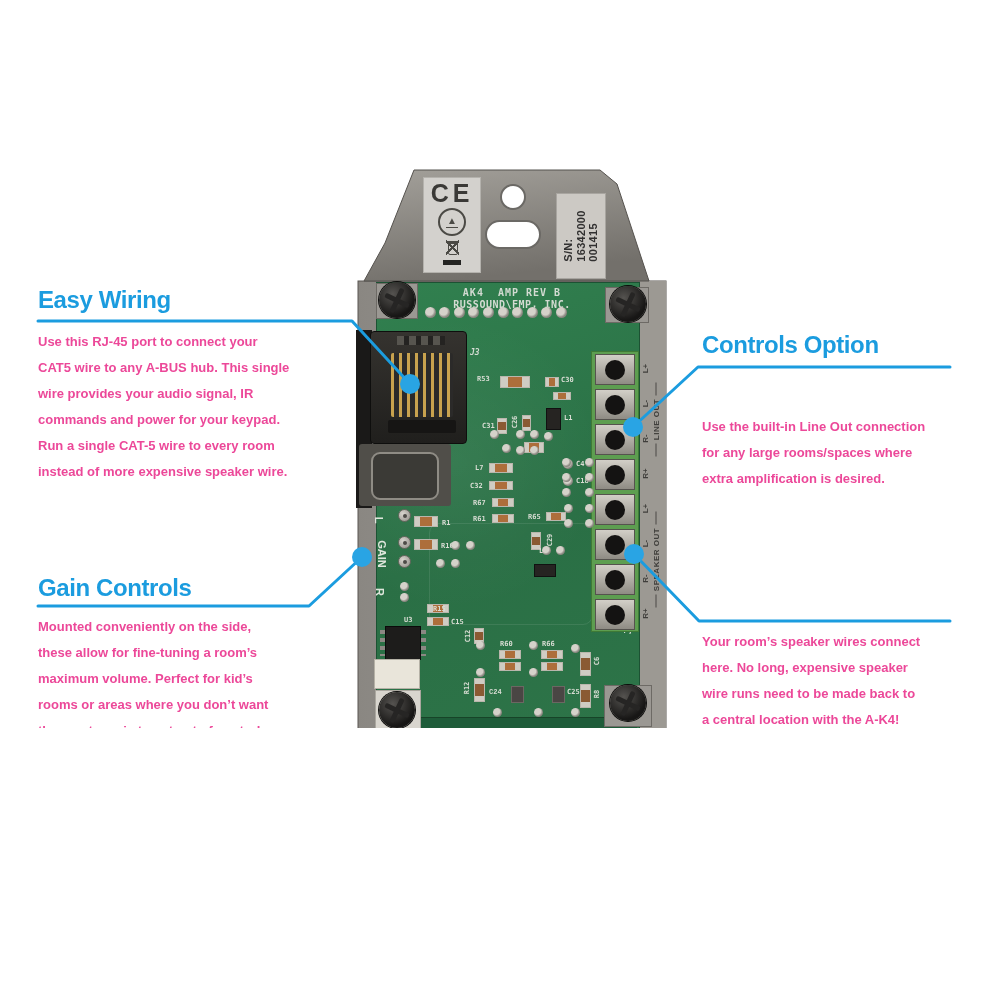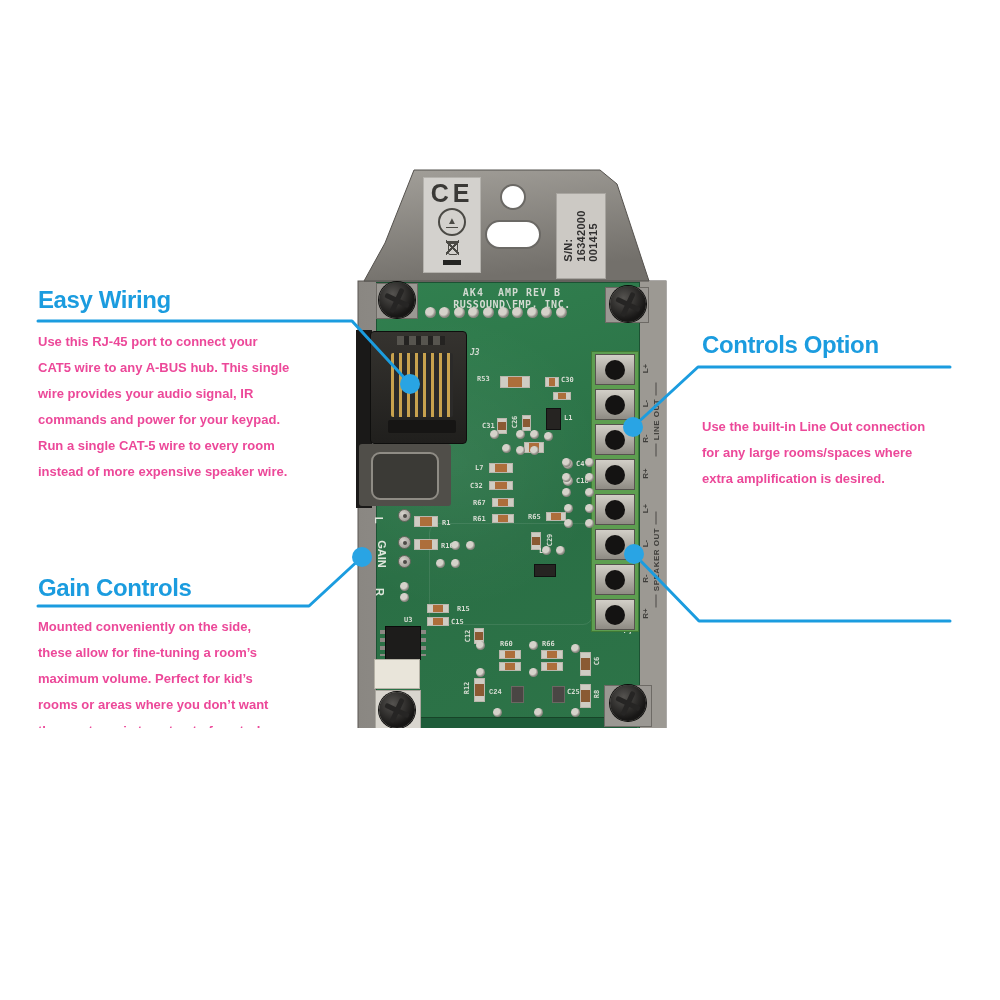--- a/index.html
+++ b/index.html
@@ -245,21 +245,21 @@
       <div class="c-pad" style="left: 563px; top: 476px; width: 10px; height: 10px;"></div>
       <span class="c-label" style="left: 576px; top: 477px;">C18</span>
       <div class="c-res" style="left: 414px; top: 516px; width: 24px; height: 11px;"></div>
       <span class="c-label" style="left: 442px; top: 519px;">R1</span>
       <div class="c-res" style="left: 414px; top: 539px; width: 24px; height: 11px;"></div>
       <span class="c-label" style="left: 441px; top: 542px;">R10</span>
       <div class="c-pot" style="left: 398px; top: 509px; width: 13px; height: 13px;"></div>
       <div class="c-pot" style="left: 398px; top: 536px; width: 13px; height: 13px;"></div>
       <div class="c-pot" style="left: 398px; top: 555px; width: 13px; height: 13px;"></div>
       <div class="c-res" style="left: 427px; top: 604px; width: 22px; height: 9px;"></div>
-      <span class="c-label" style="left: 457px; top: 605px;">R15</span>
+      <span class="c-label" style="left: 433px; top: 605px;">R15</span>
       <div class="c-res" style="left: 427px; top: 617px; width: 22px; height: 9px;"></div>
       <span class="c-label" style="left: 451px; top: 618px;">C15</span>
       <div class="c-resv" style="left: 474px; top: 628px; width: 10px; height: 16px;"></div>
       <span class="c-label rot" style="left: 462px; top: 632px;">C12</span>
       <div class="c-ic" style="left: 385px; top: 626px; width: 36px; height: 34px;"></div>
       <span class="c-label" style="left: 404px; top: 616px;">U3</span>
       <div class="c-white" style="left: 374px; top: 659px; width: 46px; height: 30px;"></div>
       <div class="c-res" style="left: 499px; top: 650px; width: 22px; height: 9px;"></div>
       <span class="c-label" style="left: 500px; top: 640px;">R60</span>
       <div class="c-res" style="left: 499px; top: 662px; width: 22px; height: 9px;"></div>
@@ -343,20 +343,24 @@
 these allow for fine-tuning a room’s
 maximum volume.  Perfect for kid’s
 rooms or areas where you don’t want
 the great music to get out of control.</div>
 
   <div class="co-title" style="left:702px;top:331px;">Controls Option</div>
   <div class="co-body" style="left:702px;top:374px;width:280px;margin-top:40px;">Use the built-in Line Out connection
 for any large rooms/spaces where
 extra amplification is desired.</div>
 
+  <div class="co-body" style="left:702px;top:629px;width:280px;">Your room’s speaker wires connect
+here.  No long, expensive speaker
+wire runs need to be made back to
+a central location with the A-K4!</div>
 
   <svg class="layer" width="1000" height="1000">
     <g stroke="#1b9cdf" stroke-width="3" fill="none" stroke-linejoin="round" stroke-linecap="round">
       <polyline points="38,321 352,321 410,384"></polyline>
       <polyline points="38,606 309,606 362,557"></polyline>
       <polyline points="950,367 698,367 633,427"></polyline>
       <polyline points="950,621 699,621 634,554"></polyline>
     </g>
     <g fill="#29a4e4">
       <circle cx="410" cy="384" r="10"></circle>

